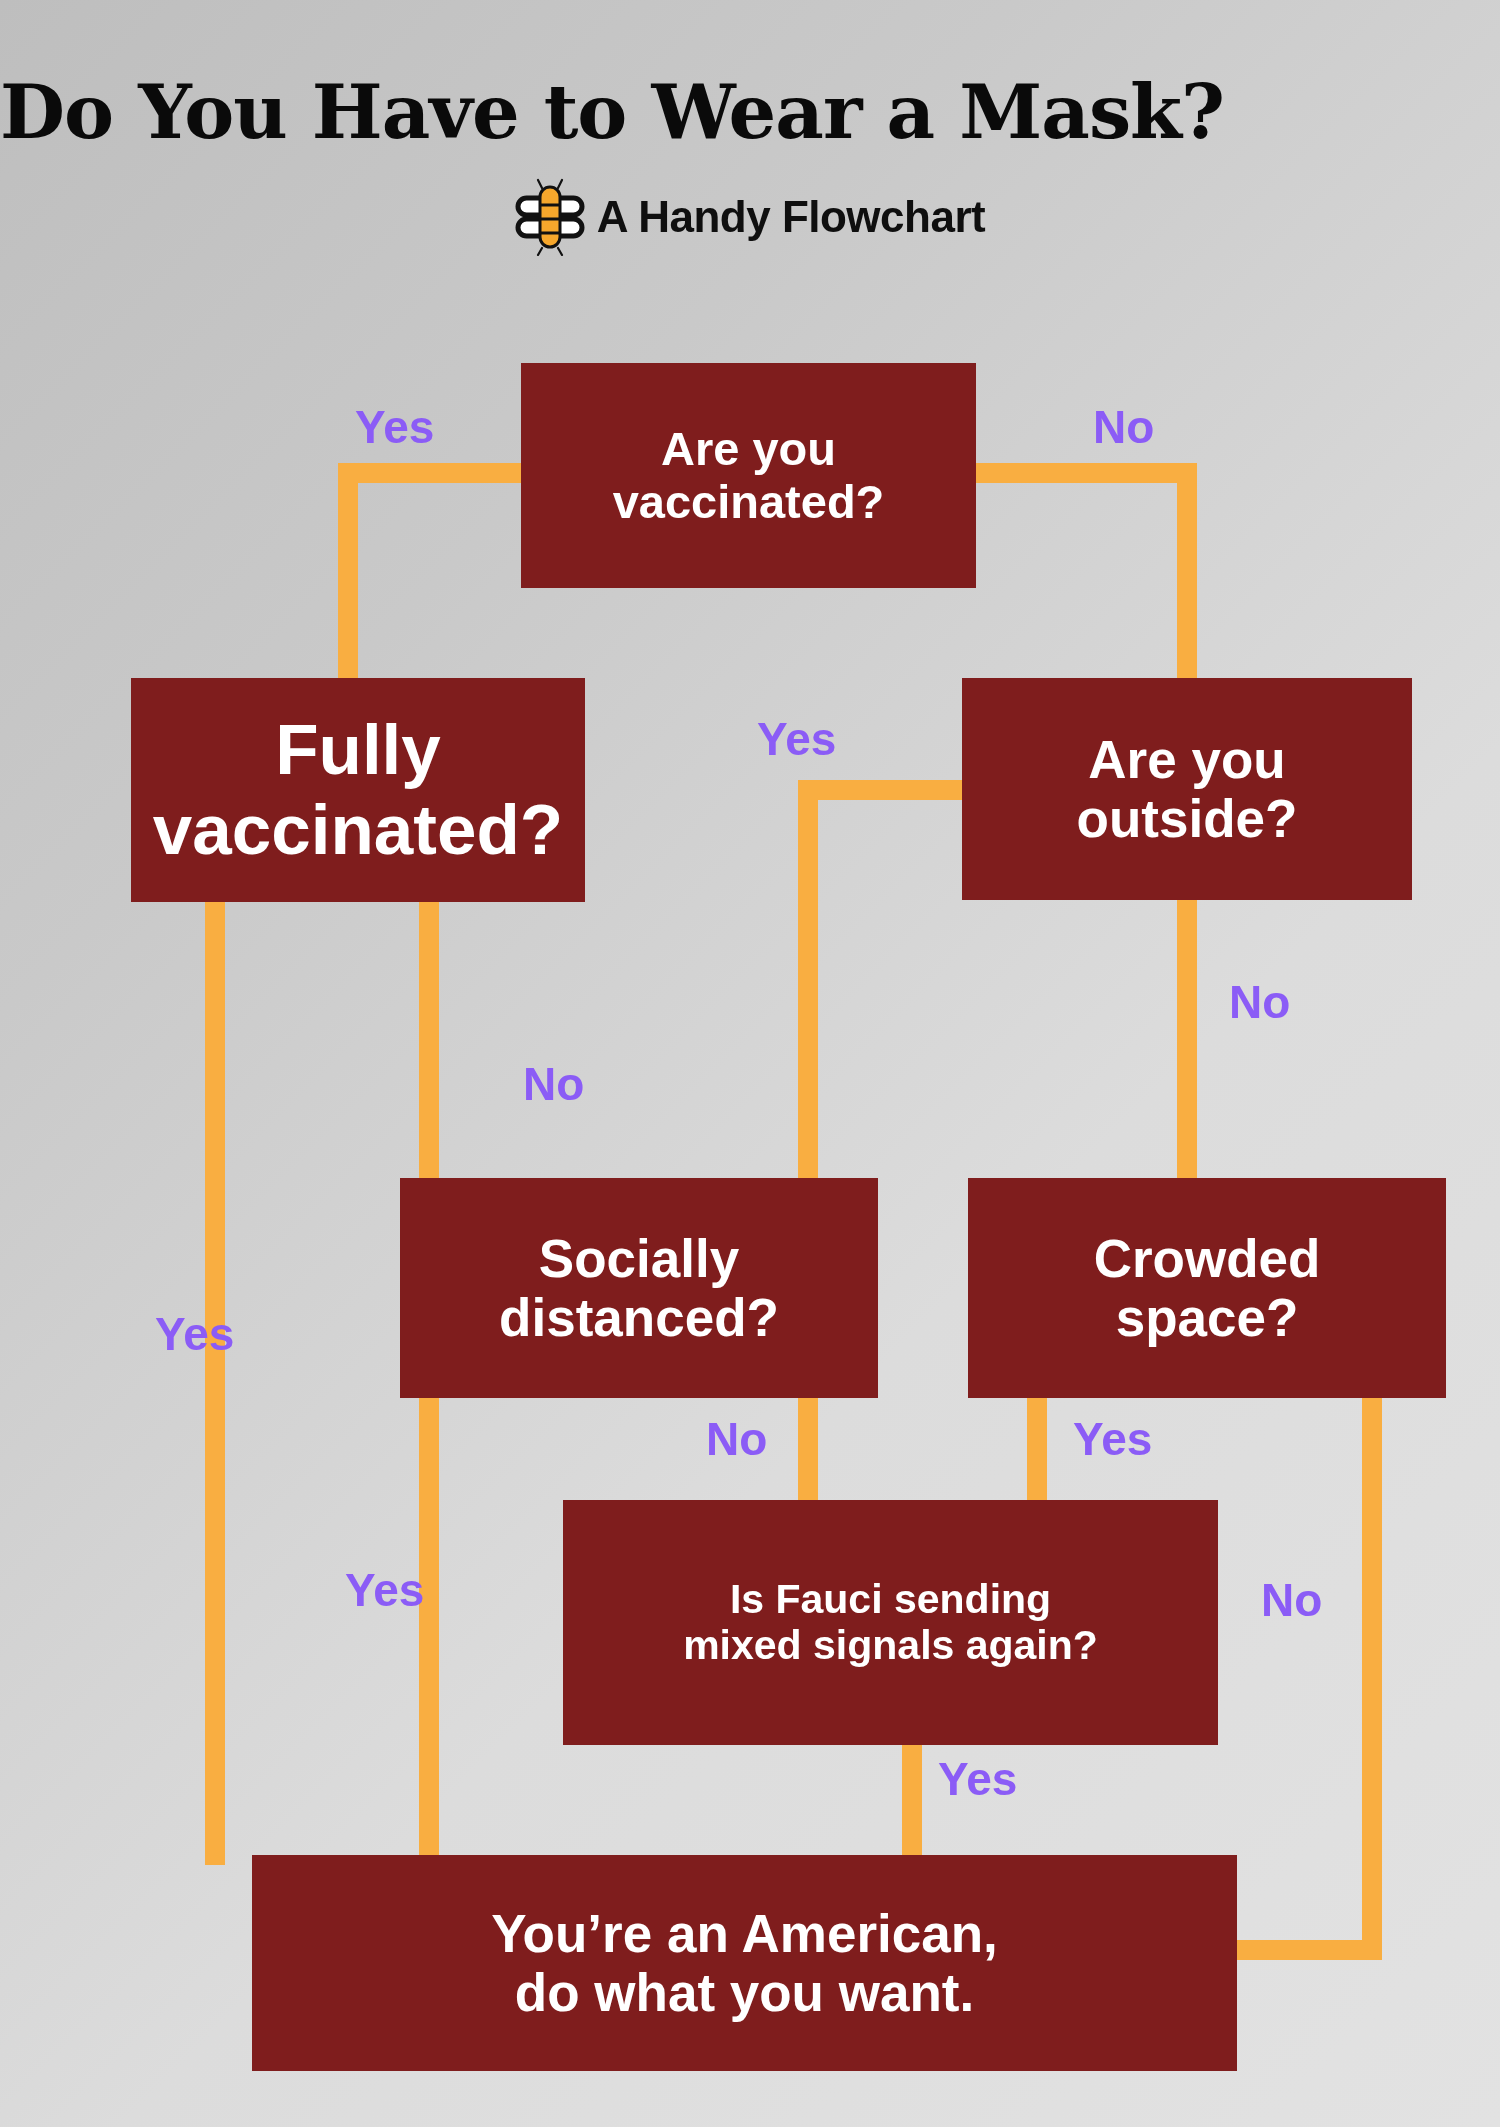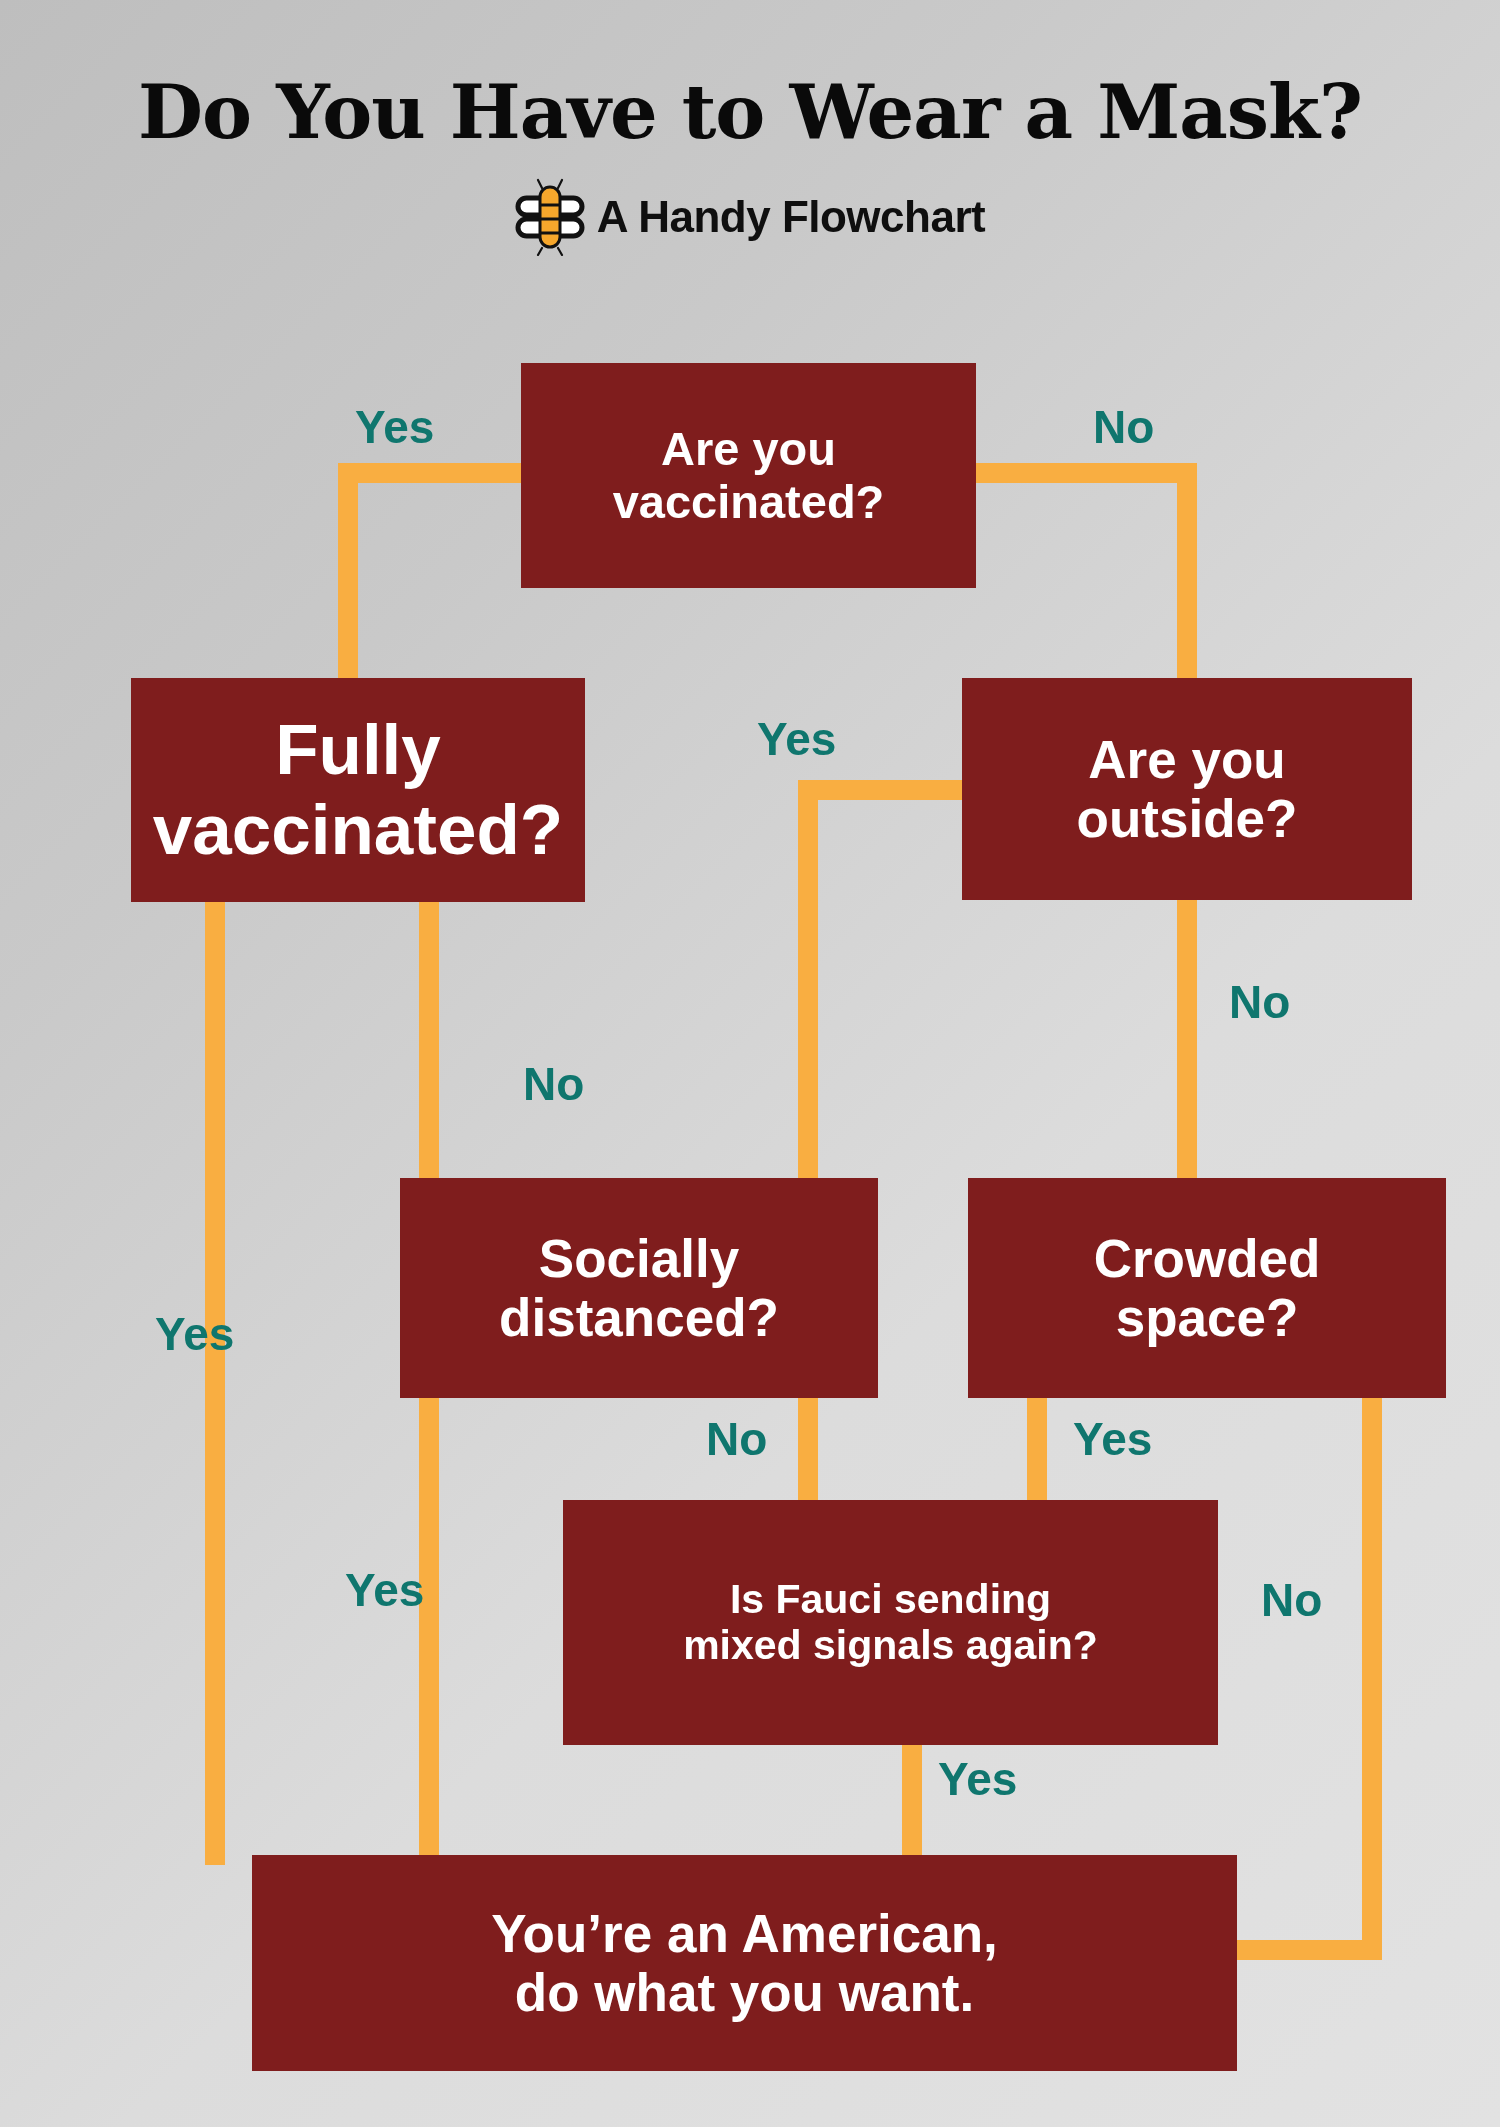--- a/index.html
+++ b/index.html
@@ -7,21 +7,21 @@
   body {
     font-family: "Liberation Sans", sans-serif;
     background: linear-gradient(135deg, #bebebe 0%, #c9c9c9 28%, #dcdcdc 62%, #e2e2e2 100%);
     overflow:hidden;
     position:relative;
   }
 
   
   #header { position:absolute; left:0; top:0; width:1500px; }
   #title {
-    text-align:center;
+    text-align:left;
     font-family:"DejaVu Serif", serif;
     font-weight:bold;
     font-size:75px;
     letter-spacing:-1px;
     color:#0a0a0a;
     margin-top:68px;
     white-space:nowrap;
   }
   #sub-row {
     display:flex; align-items:center; justify-content:center;
@@ -55,21 +55,21 @@
   #n-outside      { left:962px; top:678px;  width:450px; height:222px; font-size:53px; }
   #n-socially     { left:400px; top:1178px; width:478px; height:220px; font-size:53px; }
   #n-crowded      { left:968px; top:1178px; width:478px; height:220px; font-size:53px; }
   #n-fauci        { left:563px; top:1500px; width:655px; height:245px; font-size:41px; }
   #n-american     { left:252px; top:1855px; width:985px; height:216px; font-size:53px; }
 
   .edge-label {
     position:absolute;
     font-size:46px;
     font-weight:bold;
-    color:#0f766e;
+    color:#8b5cf6;
     z-index:6;
     white-space:nowrap;
   }
   #lbl-yes-top     { left:355px; top:400px; }
   #lbl-no-top      { left:1093px; top:400px; }
   #lbl-yes-outside { left:757px; top:712px; }
   #lbl-no-outside  { left:1229px; top:975px; }
   #lbl-no-fully    { left:523px; top:1057px; }
   #lbl-yes-left    { left:155px; top:1307px; }
   #lbl-no-social   { left:706px; top:1412px; }

